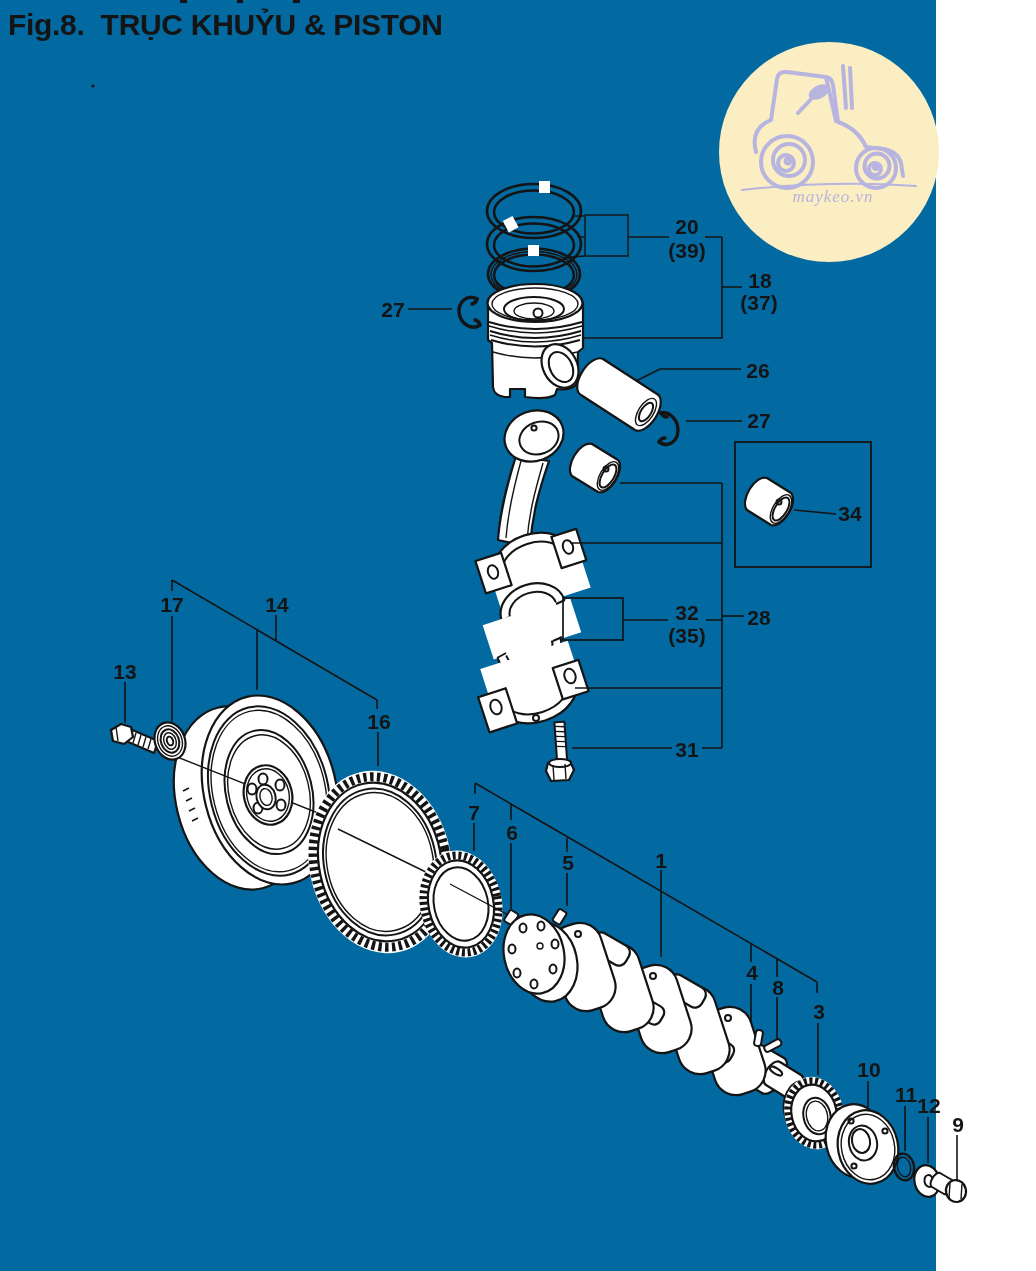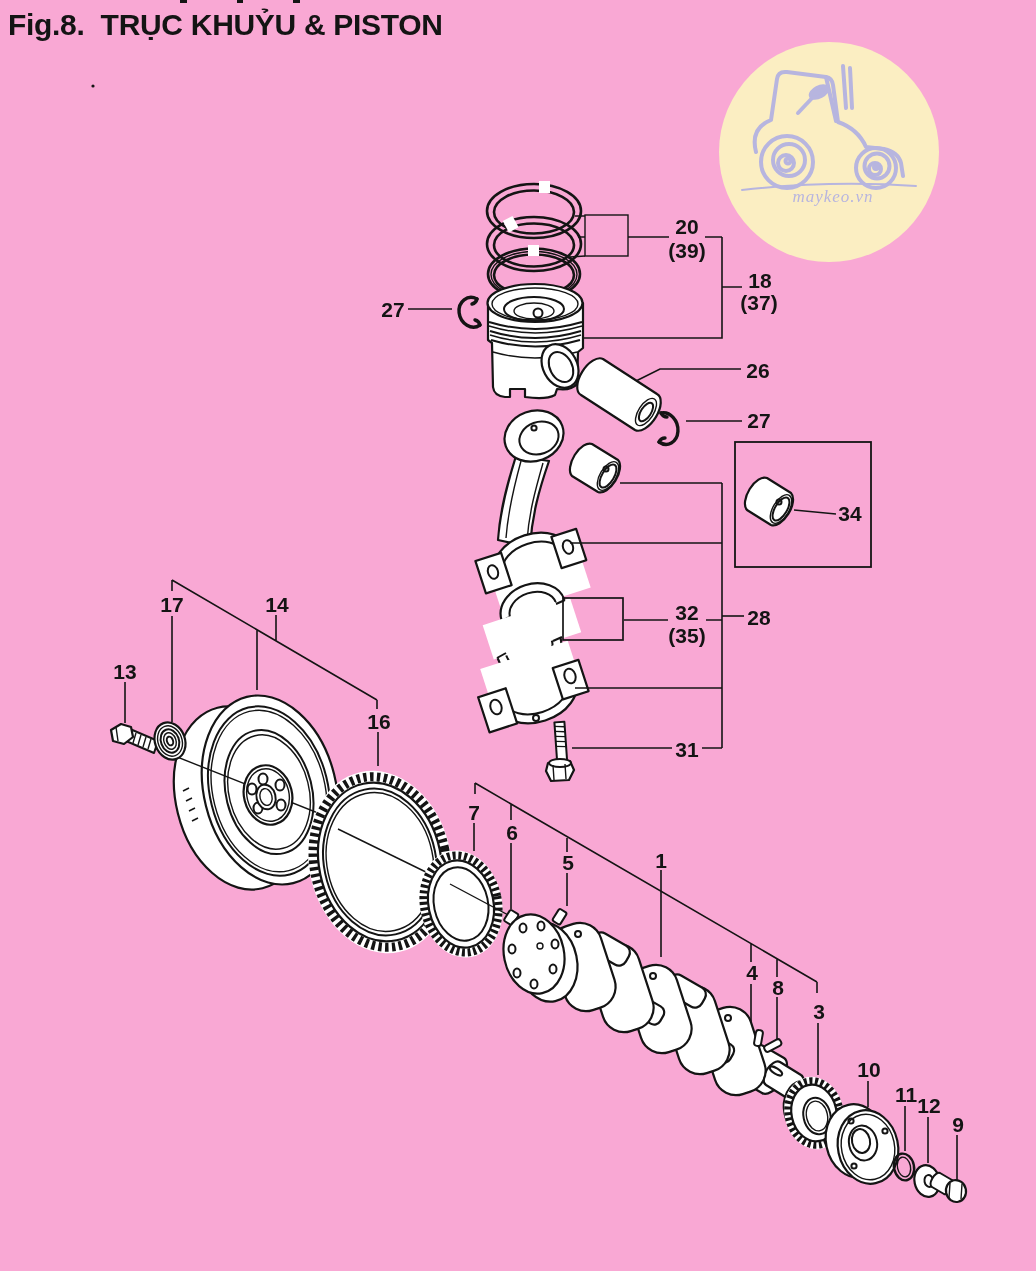--- a/index.html
+++ b/index.html
@@ -1,16 +1,16 @@
 <!DOCTYPE html>
 <html><head>
 <meta charset="utf-8">
 <style>
   html,body{margin:0;padding:0;background:#fff;width:1036px;height:1271px;overflow:hidden;}
-  .page{position:relative;width:1036px;height:1271px;background:#f9a8d4;}
+  .page{position:relative;width:936px;height:1271px;background:#0369a1;}
   .fig-title{position:absolute;left:8px;top:8px;font-family:"Liberation Sans",sans-serif;
     font-weight:bold;font-size:30px;color:#141414;white-space:pre;letter-spacing:-0.3px;}
   svg{position:absolute;left:0;top:0;}
   .pt{fill:#fff;stroke:#141414;stroke-width:2.2;stroke-linejoin:round;}
   .p2{fill:#fff;stroke:#141414;stroke-width:2;stroke-linejoin:round;}
   .s2{fill:none;stroke:#141414;stroke-width:2;}
   .thin{fill:none;stroke:#141414;stroke-width:1.4;}
   .ld{fill:none;stroke:#141414;stroke-width:1.6;}
   .ring{fill:none;stroke:#141414;stroke-width:2.6;}
   .snap{fill:none;stroke:#141414;stroke-width:3.4;stroke-linecap:round;}

